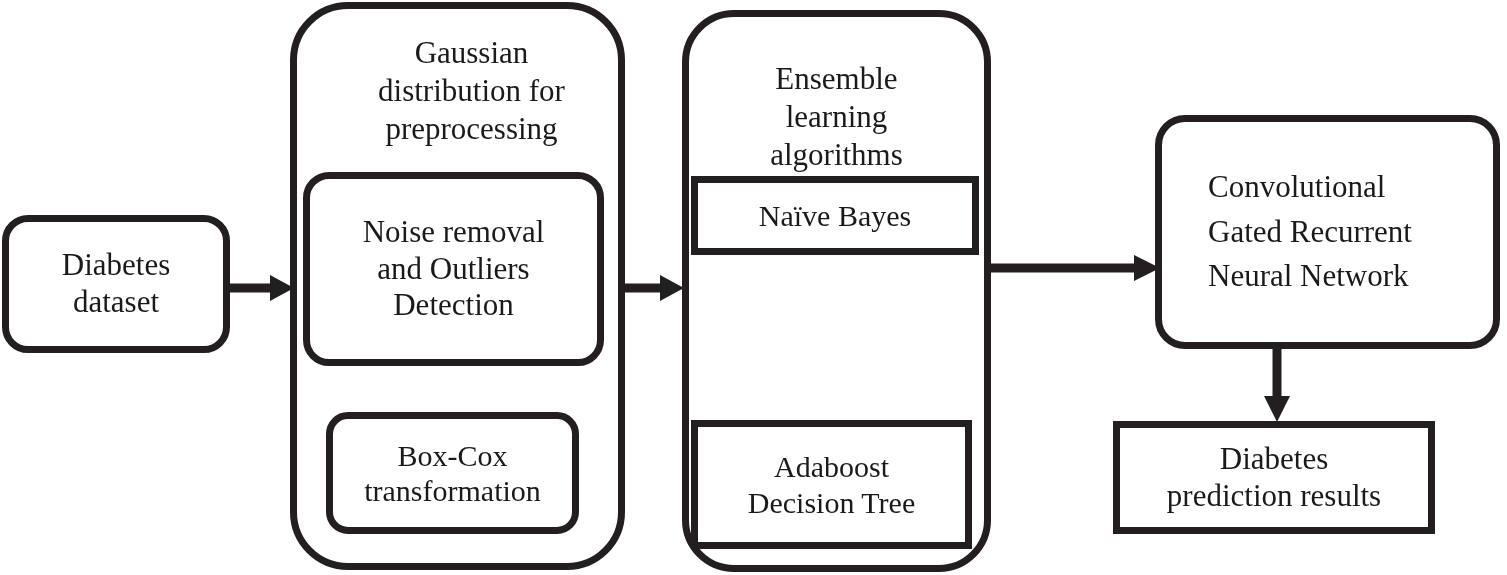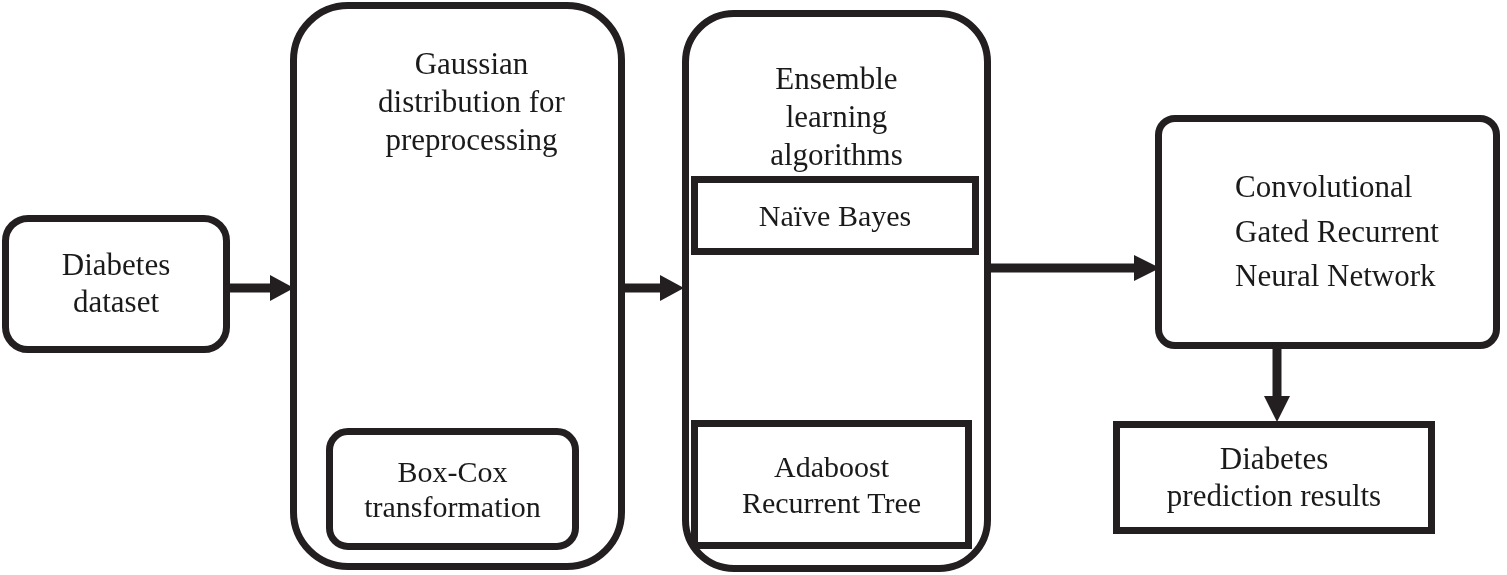--- a/index.html
+++ b/index.html
@@ -44,36 +44,35 @@
   }
 
   #group-preprocessing {
     left: 290px; top: 2px; width: 335px; height: 568px;
     border-radius: 58px;
     align-items: flex-start;
     justify-content: center;
   }
   #group-preprocessing > .group-title {
     font-size: 31px;
-    padding-top: 36px;
+    padding-top: 25px;
     text-align: center;
     line-height: 1.22;
     white-space: pre-line;
     margin-left: 28px;
   }
   #node-noise {
     left: 303px; top: 172px; width: 301px; height: 194px;
     border-radius: 26px;
     font-size: 31px;
   }
   #node-boxcox {
     left: 326px; top: 412px; width: 253px; height: 122px;
     border-radius: 22px;
     font-size: 30px;
-    margin-top: 16px;
   }
 
   #group-ensemble {
     left: 682px; top: 10px; width: 309px; height: 562px;
     border-radius: 52px;
     align-items: flex-start;
     justify-content: center;
   }
   #group-ensemble > .group-title {
     font-size: 31px;
@@ -94,25 +93,24 @@
     font-size: 30px;
   }
   #node-adaboost {
     left: 691px; top: 420px; width: 281px; height: 129px;
     border-radius: 0;
     font-size: 30px;
   }
 
   #node-cgrnn {
     left: 1155px; top: 115px; width: 345px; height: 234px;
-    border-radius: 20px;
+    border-radius: 30px;
     font-size: 31px;
     justify-content: flex-start;
     line-height: 1.45;
-    padding-left: 27px;
   }
   #node-cgrnn .node-label {
     padding-left: 46px;
     text-align: left;
   }
 
   #node-results {
     left: 1113px; top: 421px; width: 322px; height: 113px;
     border-radius: 0;
     font-size: 31px;
@@ -140,20 +138,25 @@
       <polygon points="44,7 68,20 44,33" fill="#231f20"></polygon>
     </svg>
   </div>
 
   <div class="node" id="group-preprocessing">
     <span class="group-title">Gaussian
 distribution for
 preprocessing</span>
   </div>
 
+  <div class="node" id="node-noise">
+    <span class="node-label">Noise removal
+and Outliers
+Detection</span>
+  </div>
 
   <div class="node" id="node-boxcox">
     <span class="node-label">Box-Cox
 transformation</span>
   </div>
 
   <div class="conn" style="left:620px; top:268px;">
     <svg width="70" height="40" viewBox="0 0 70 40" aria-hidden="true">
       <line x1="0" y1="20" x2="45" y2="20" stroke="#231f20" stroke-width="9"></line>
       <polygon points="40,7 64,20 40,33" fill="#231f20"></polygon>
@@ -166,21 +169,21 @@
 algorithms</span>
   </div>
 
   <div class="node" id="node-naivebayes">
     <span class="node-label">Naïve Bayes</span>
   </div>
 
 
   <div class="node" id="node-adaboost">
     <span class="node-label">Adaboost
-Recurrent Tree</span>
+Decision Tree</span>
   </div>
 
   <div class="conn" style="left:986px; top:248px;">
     <svg width="180" height="40" viewBox="0 0 180 40" aria-hidden="true">
       <line x1="0" y1="20" x2="152" y2="20" stroke="#231f20" stroke-width="9"></line>
       <polygon points="148,7 174,20 148,33" fill="#231f20"></polygon>
     </svg>
   </div>
 
   <div class="node" id="node-cgrnn">

